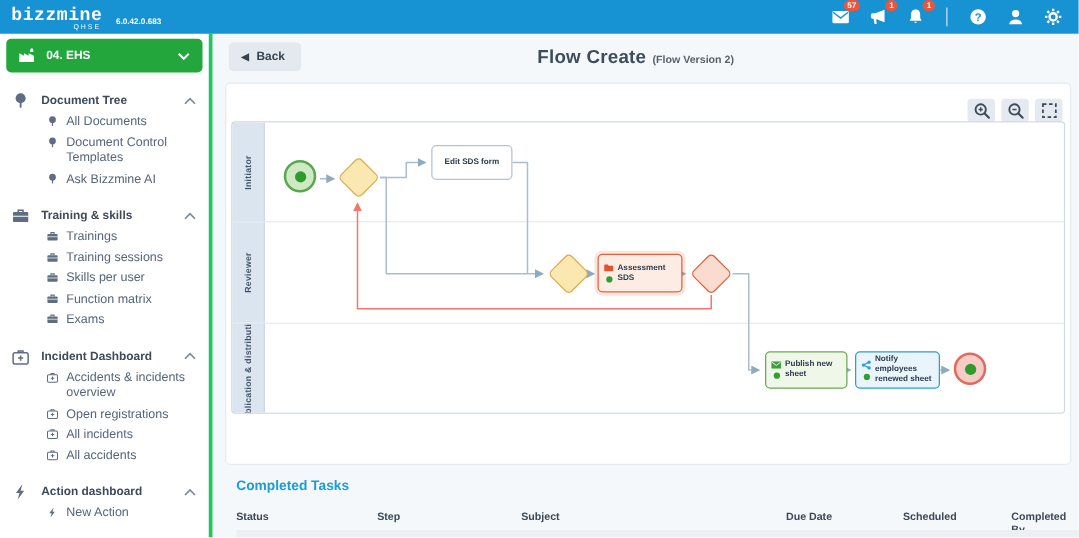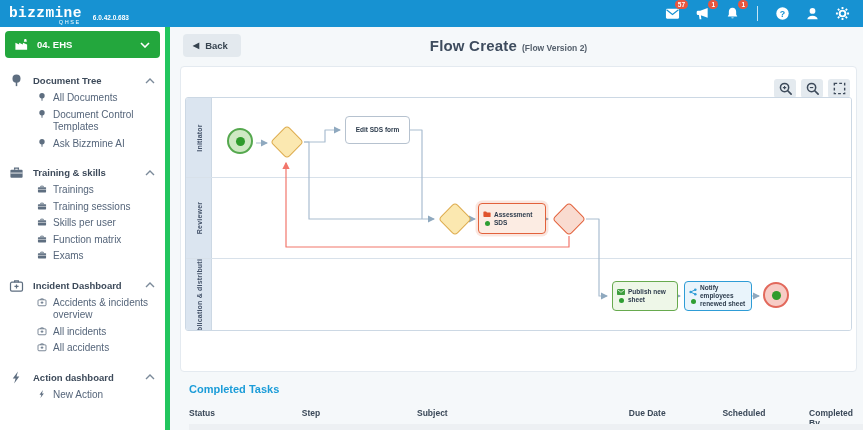--- a/index.html
+++ b/index.html
@@ -15,21 +15,21 @@
   .logo-sub { position:absolute; right:1px; bottom:-4px; font-size:5.5px; letter-spacing:1.6px; color:#fff; }
   .version { color:#fff; font-size:6.5px; margin-left:11px; margin-top:7px; font-weight:bold; }
   .tb-right { margin-left:auto; display:flex; align-items:center; gap:13px; margin-right:12px; }
   .tb-ic { position:relative; width:17px; height:17px; display:flex; align-items:center; justify-content:center; cursor:pointer; }
   .badge { position:absolute; top:-5px; right:-7px; background:#e8563f; color:#fff;
     font-size:6.5px; font-weight:bold; border-radius:7px; padding:1px 3px; line-height:1.1; }
   .tb-sep { width:1px; height:15px; background:rgba(255,255,255,.75); margin:0 3px; }
 
   
   .sidebar { position:absolute; left:0; top:27px; width:170px; height:403px;
-    background:#fff; border-right:5px solid #22c55e; z-index:20; }
+    background:#fff; border-right:3px solid #22c55e; z-index:20; }
   .workspace { margin:4px 5px 0 5px; height:27px; background:#23a73d; border-radius:4px;
     display:flex; align-items:center; padding:0 10px 0 9px; cursor:pointer; }
   .workspace .ws-label { color:#fff; font-size:9.5px; font-weight:bold; margin-left:8px; }
   .workspace svg.chev { margin-left:auto; }
   .nav { margin-top:13px; }
   .section { margin-bottom:11px; }
   .sec-head { display:flex; align-items:center; padding:2px 10px 2px 9px; cursor:pointer; height:19px; }
   .sec-label { font-size:9.5px; font-weight:bold; color:#3d4a5a; margin-left:9px; }
   .sec-head svg.chev { margin-left:auto; }
   .item { display:flex; align-items:flex-start; gap:6px; padding:2px 8px 2px 37px;
@@ -275,20 +275,26 @@
         <span class="sec-label">Incident Dashboard</span>
         <svg class="chev" width="10" height="6">
             <use href="#i-chev-up"></use>
           </svg>
       </div>
       <div class="item">
           <svg class="ic-s">
             <use href="#i-aid"></use>
           </svg>
           <span>Accidents &amp; incidents overview</span>
+        </div>
+      <div class="item">
+          <svg class="ic-s">
+            <use href="#i-aid"></use>
+          </svg>
+          <span>Open registrations</span>
         </div>
       <div class="item">
           <svg class="ic-s">
             <use href="#i-aid"></use>
           </svg>
           <span>All incidents</span>
         </div>
       <div class="item">
           <svg class="ic-s">
             <use href="#i-aid"></use>

